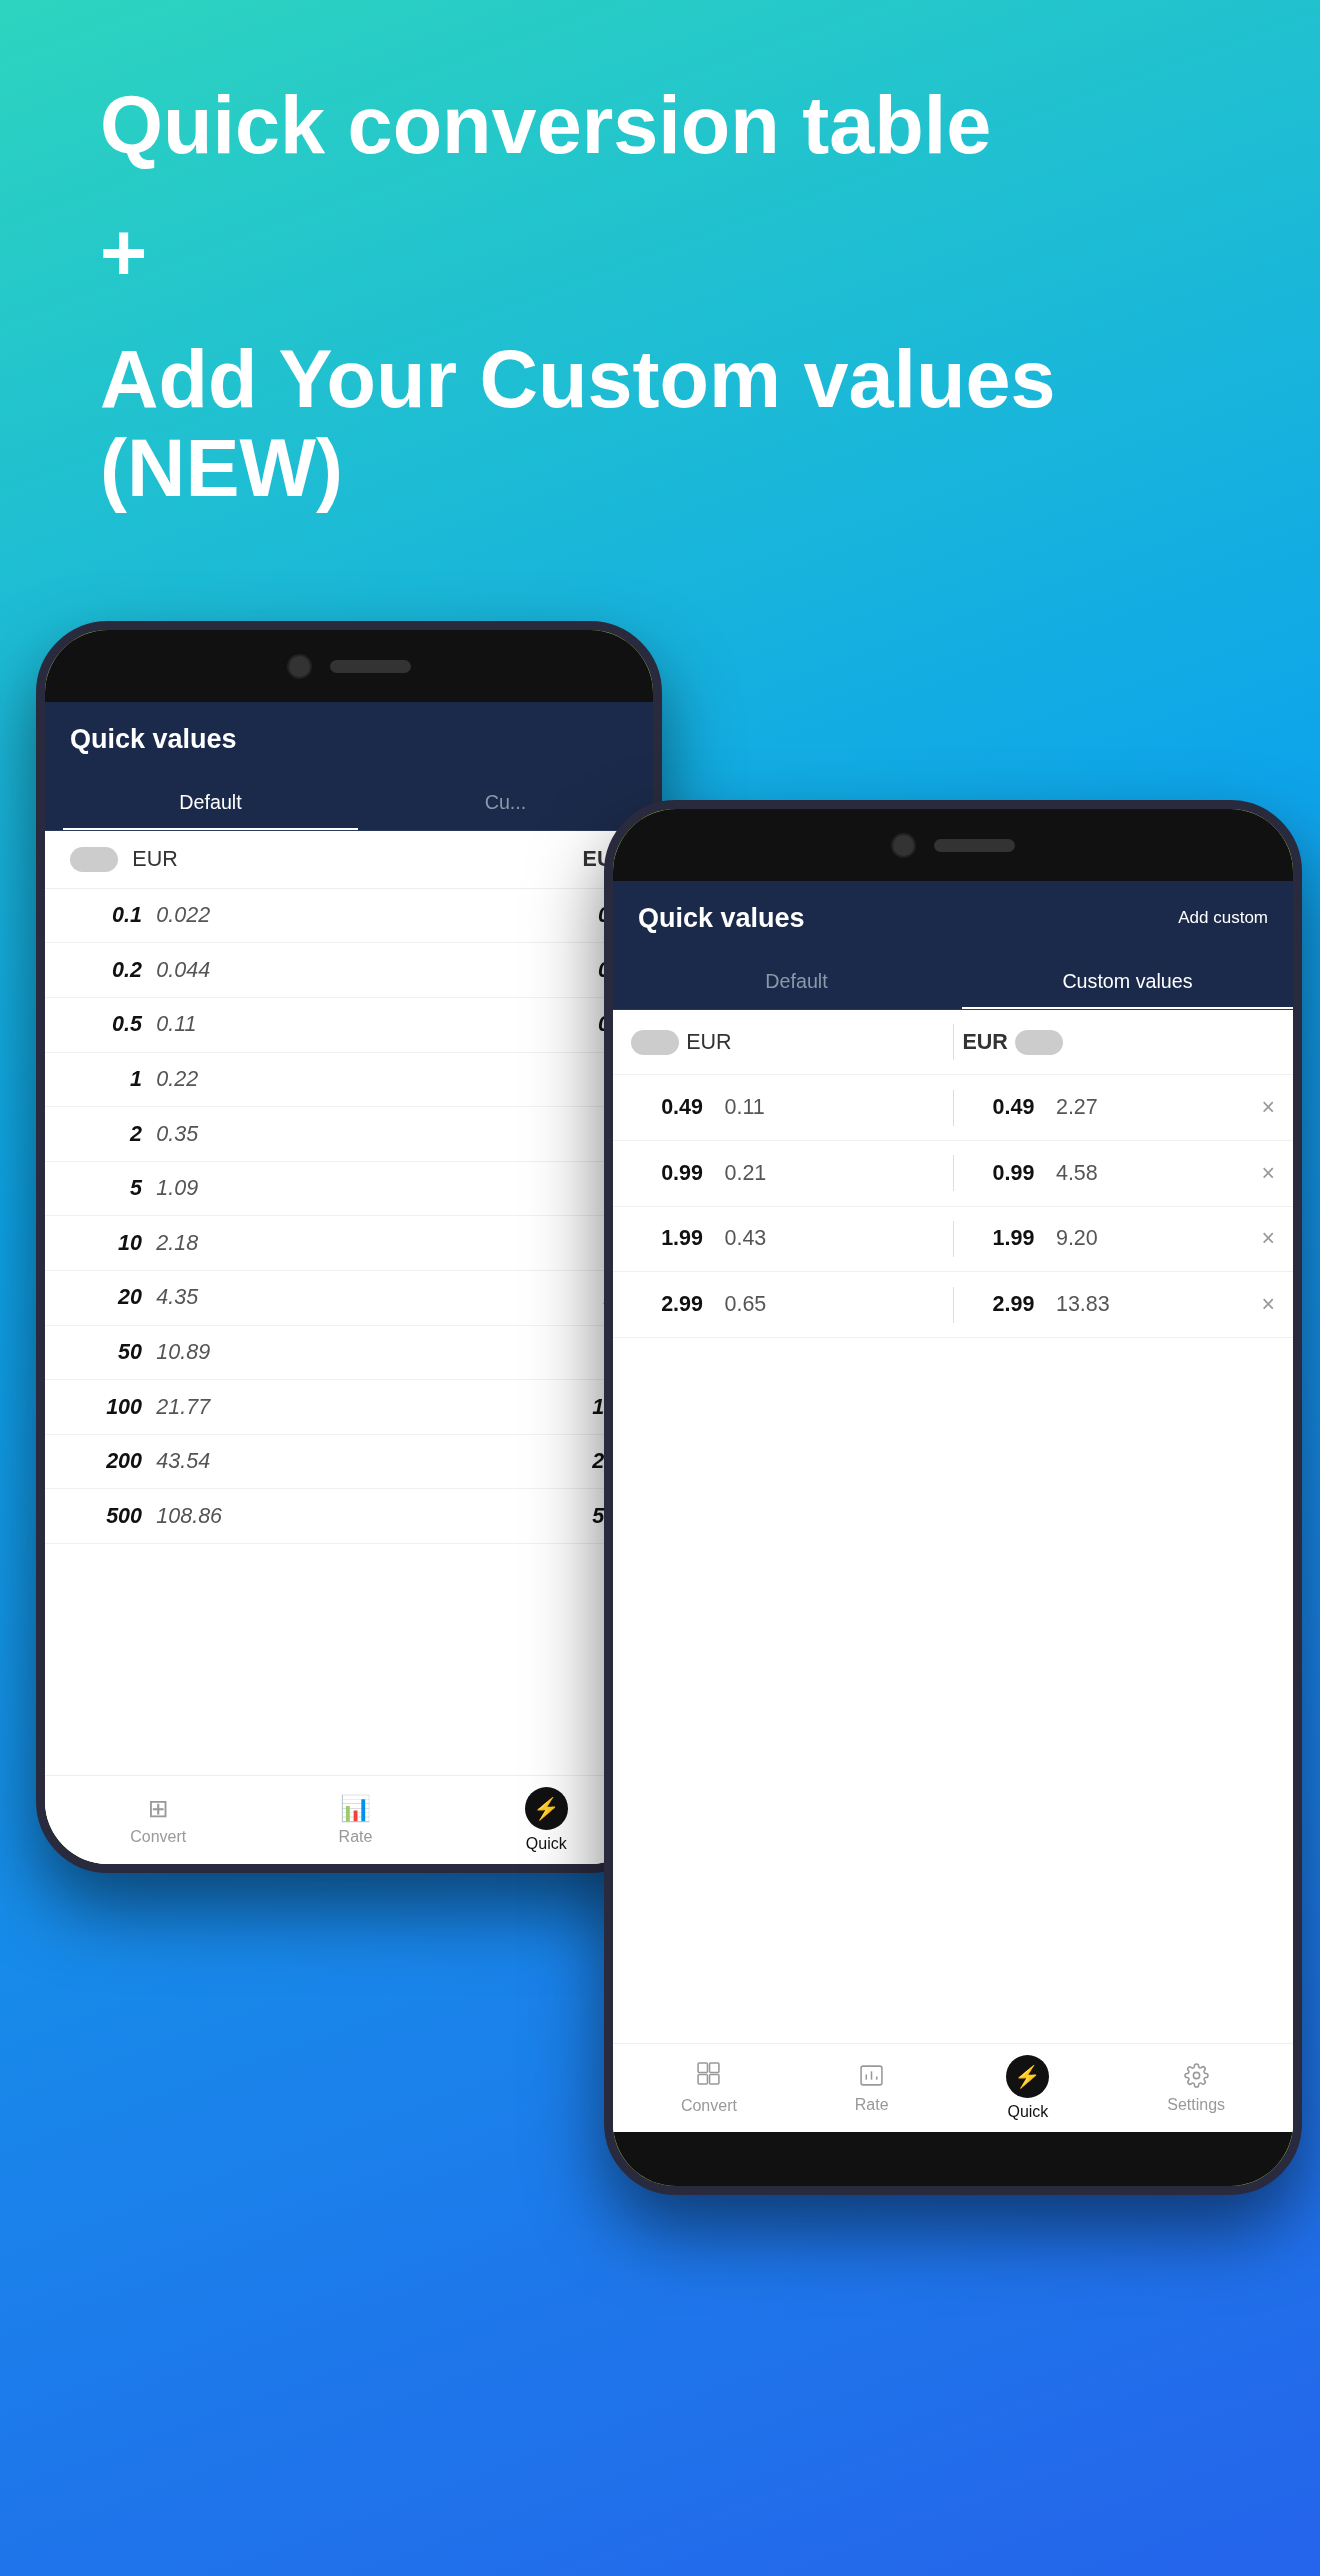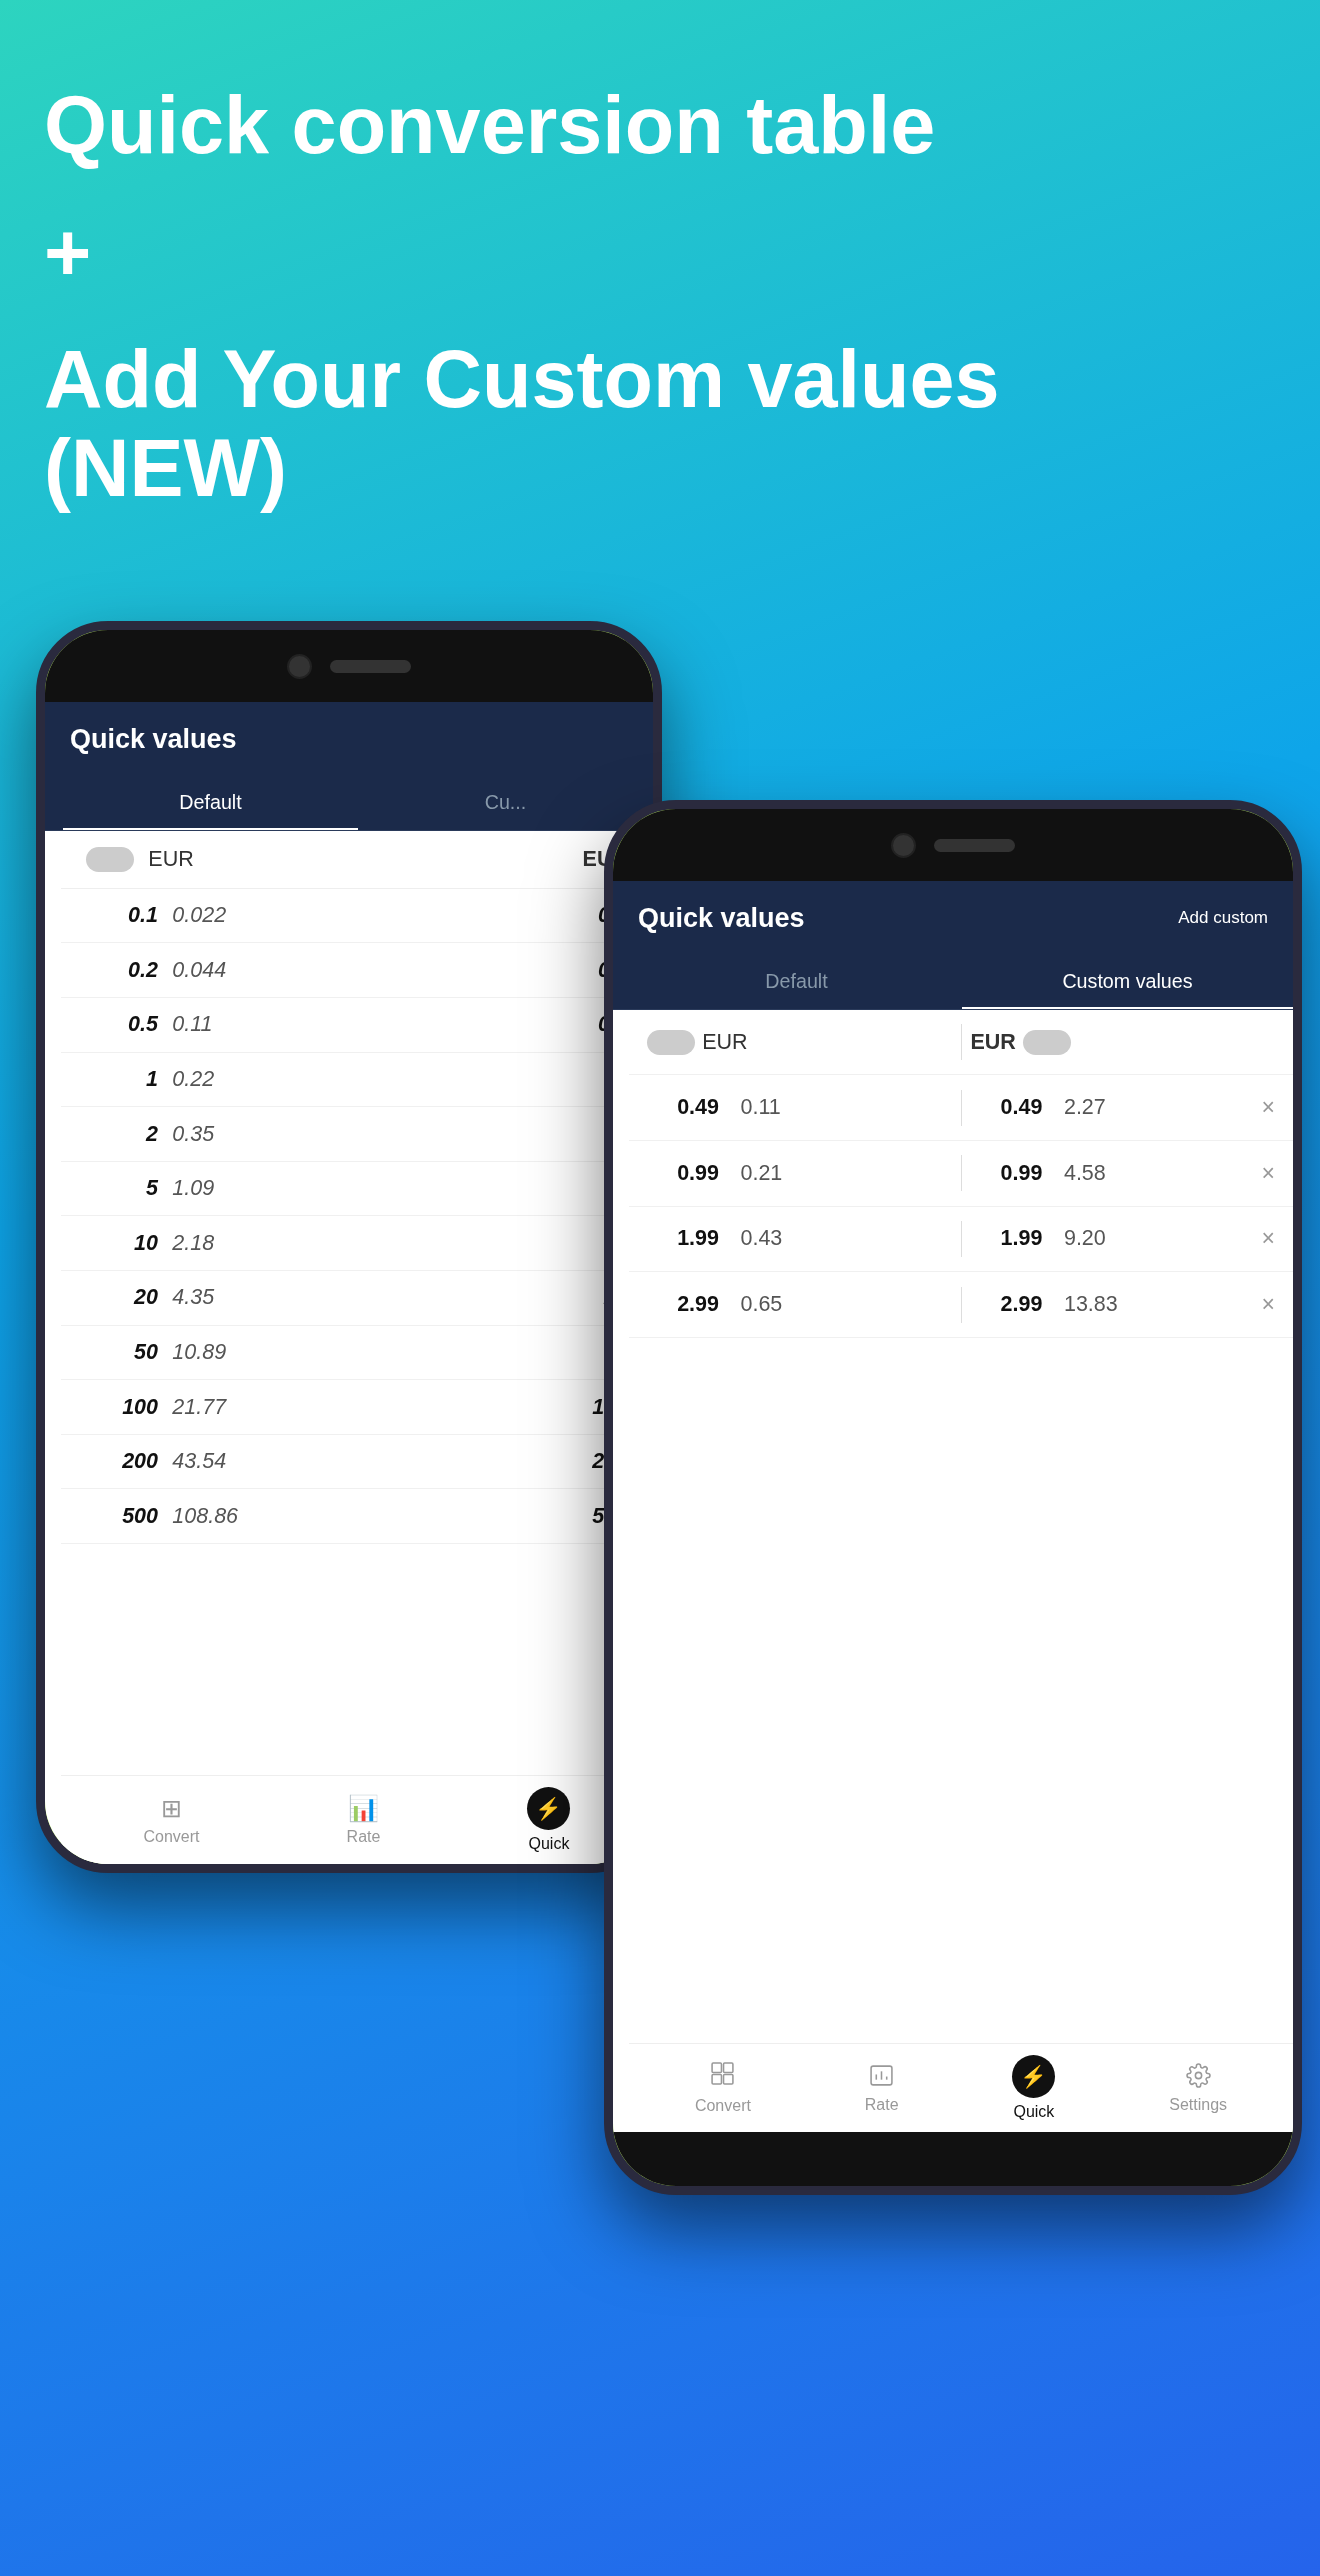--- a/index.html
+++ b/index.html
@@ -6,21 +6,21 @@
     body {
       width: 1320px;
       min-height: 2576px;
       background: linear-gradient(160deg, #2dd4bf 0%, #0ea5e9 40%, #2563eb 100%);
       font-family: -apple-system, BlinkMacSystemFont, 'Segoe UI', sans-serif;
       overflow-x: hidden;
     }
 
     
     .hero-text {
-      padding: 81px 72px 54px 44px;
+      padding: 81px 72px 54px 100px;
       color: white;
     }
     .hero-title {
       font-size: 81px;
       font-weight: 700;
       line-height: 1.1;
       margin-bottom: 36px;
     }
     .hero-plus {
       font-size: 81px;
@@ -93,21 +93,20 @@
       border-radius: 9px;
       background: #333;
     }
 
     
     .app-content {
       background: white;
       flex: 1;
       display: flex;
       flex-direction: column;
-      padding-left: 16px;
     }
 
     .phone-inner {
       display: flex;
       flex-direction: column;
       height: 100%;
     }
 
     
     .app-header {

